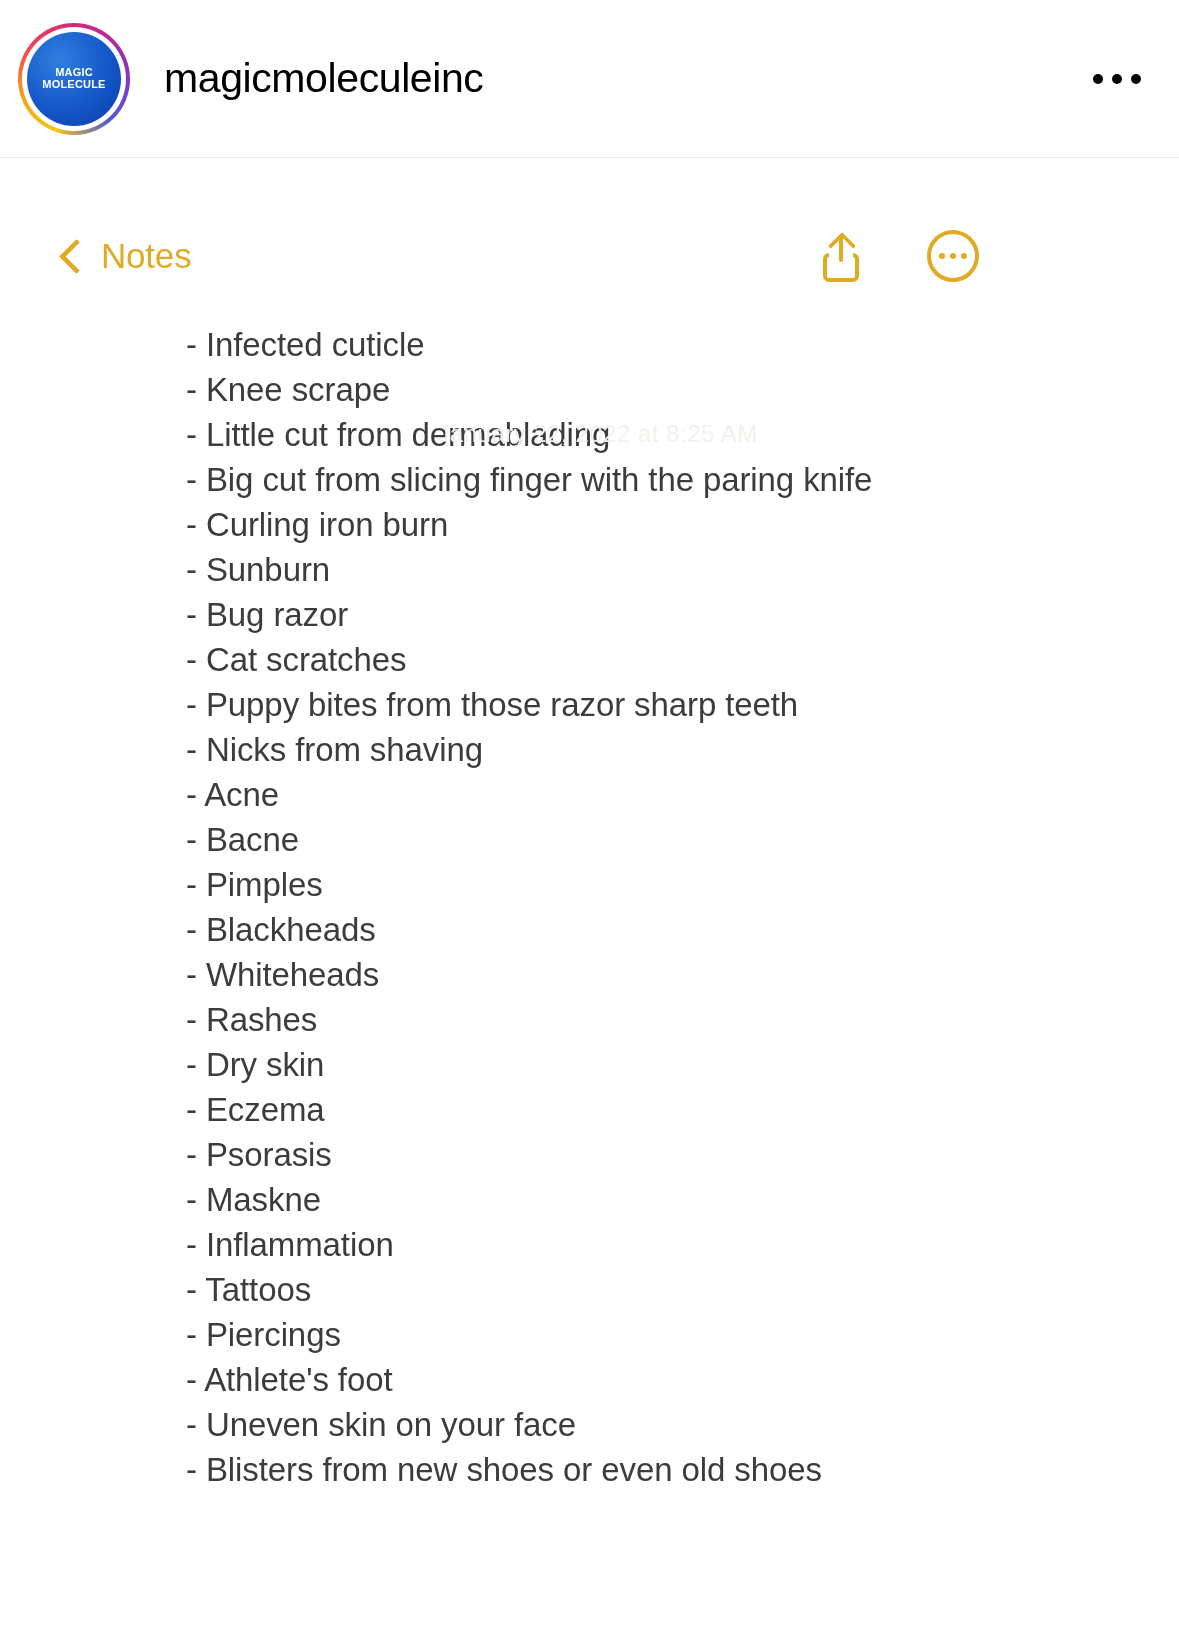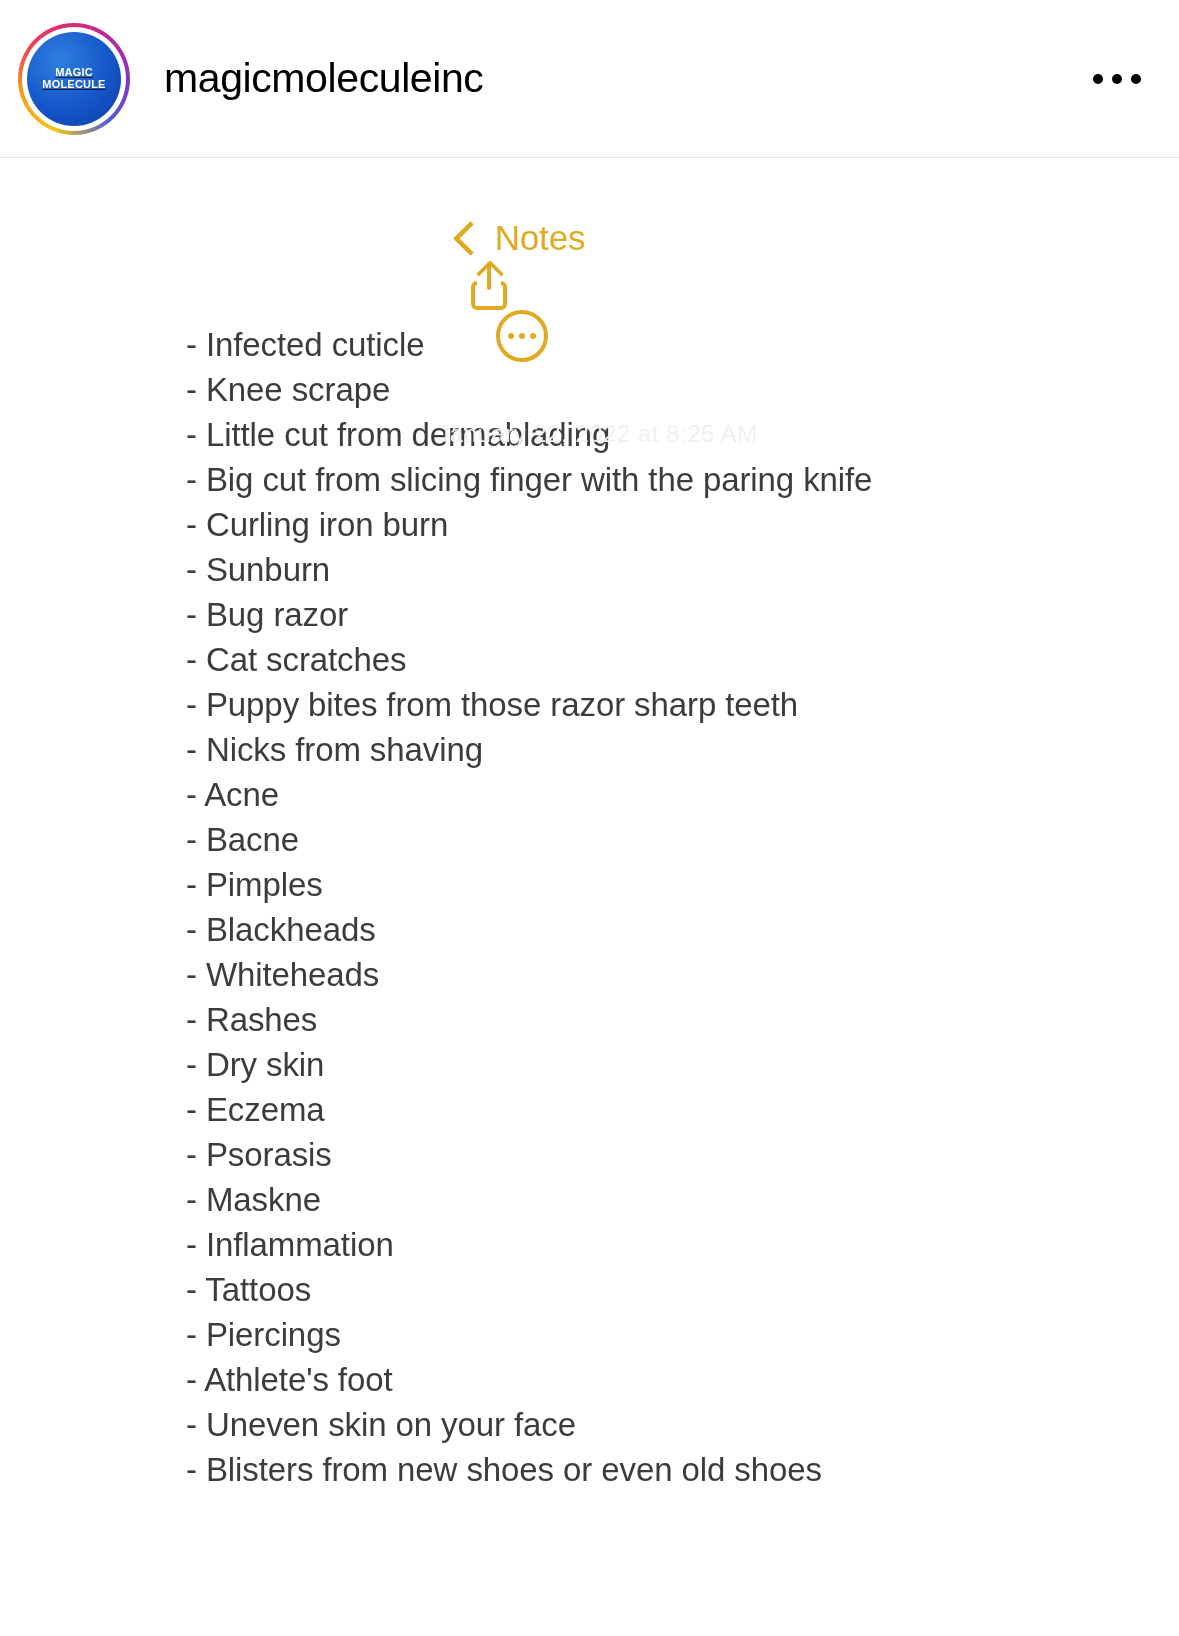--- a/index.html
+++ b/index.html
@@ -39,21 +39,20 @@
         #ef3d5c 110deg,
         #d62976 160deg,
         #b02a9e 210deg,
         #7f38c4 255deg,
         #4f5bd5 300deg,
         #f5c518 360deg);
     display: flex;
     align-items: center;
     justify-content: center;
     position: relative;
-    text-decoration: underline;
   }
   .avatar-ring::after {
     content: "";
     position: absolute;
     inset: 4px;
     border-radius: 50%;
     background: #ffffff;
   }
   .avatar-inner {
     position: relative;
@@ -110,21 +109,20 @@
     position: relative;
     padding: 0;
   }
 
   .note-toolbar {
     display: flex;
     align-items: center;
     padding: 60px 200px 0 64px;
     height: 76px;
     box-sizing: content-box;
-    flex-direction: column;
   }
   .back-link {
     display: flex;
     align-items: center;
     gap: 10px;
     color: #e0ab23;
     flex: 0 0 auto;
   }
   .chev {
     width: 20px;

